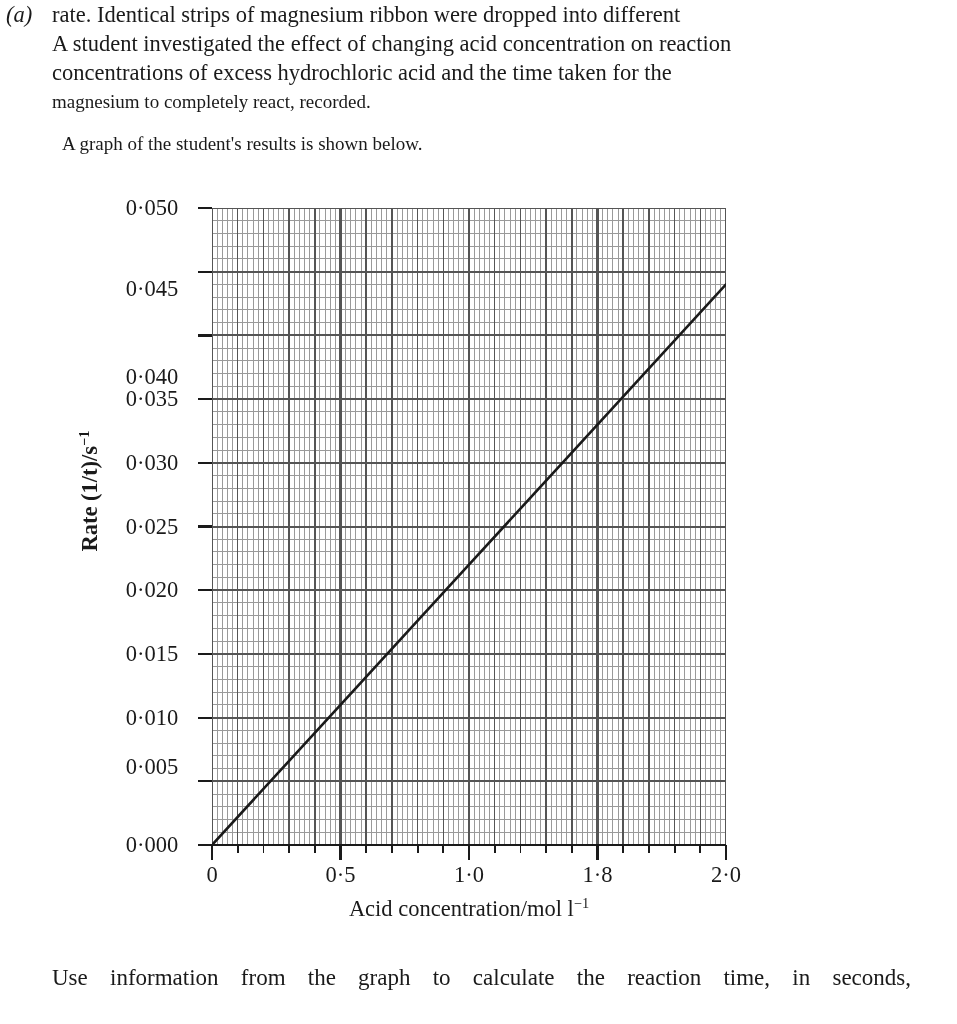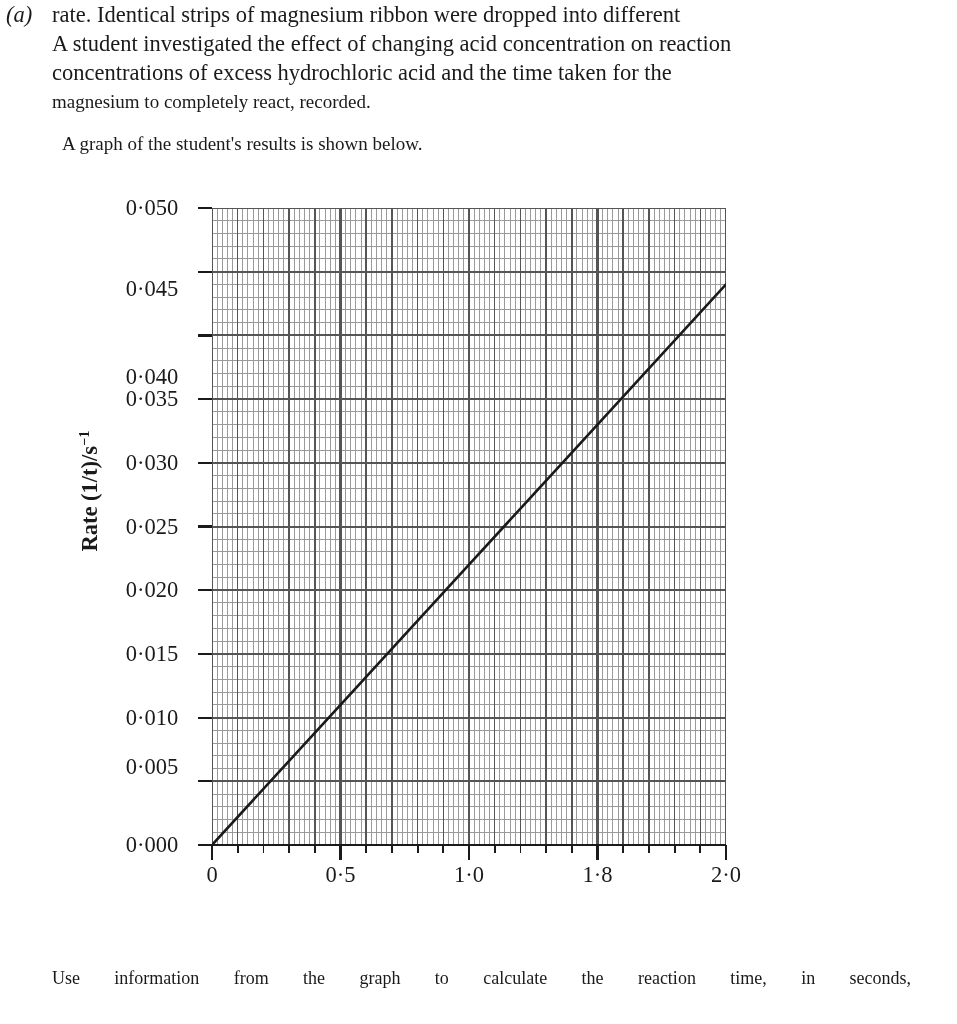--- a/index.html
+++ b/index.html
@@ -148,21 +148,21 @@
   }
 
   
   #question-footer {
     position: absolute;
     left: 52px;
     top: 963px;
     width: 859px;
   }
   #footer-line-1 {
-    font-size: 18px;
+    font-size: 23px;
     line-height: 30px;
     text-align: justify;
     text-justify: inter-word;
     margin: 0;
   }
   #footer-line-1::after {
     content: "";
     display: inline-block;
     width: 100%;
   }
@@ -449,18 +449,19 @@
   </svg>
 
   <div id="x-axis-labels">
       <div class="xtick-label" style="left: 0px;">0</div>
       <div class="xtick-label" style="left: 128.5px;">0·5</div>
       <div class="xtick-label" style="left: 257px;">1·0</div>
       <div class="xtick-label" style="left: 385.5px;">1·8</div>
       <div class="xtick-label" style="left: 514px;">2·0</div>
     </div>
 
+  <div id="x-axis-title"><span>Acid concentration/mol l</span><sup class="exp">−1</sup></div>
 </div>
 
 <div id="question-footer">
   <p id="footer-line-1">Use information from the graph to calculate the reaction time, in seconds,</p>
   <p id="footer-line-2"><sup class="exp">−1</sup></p>
 </div>
 
 </body></html>

